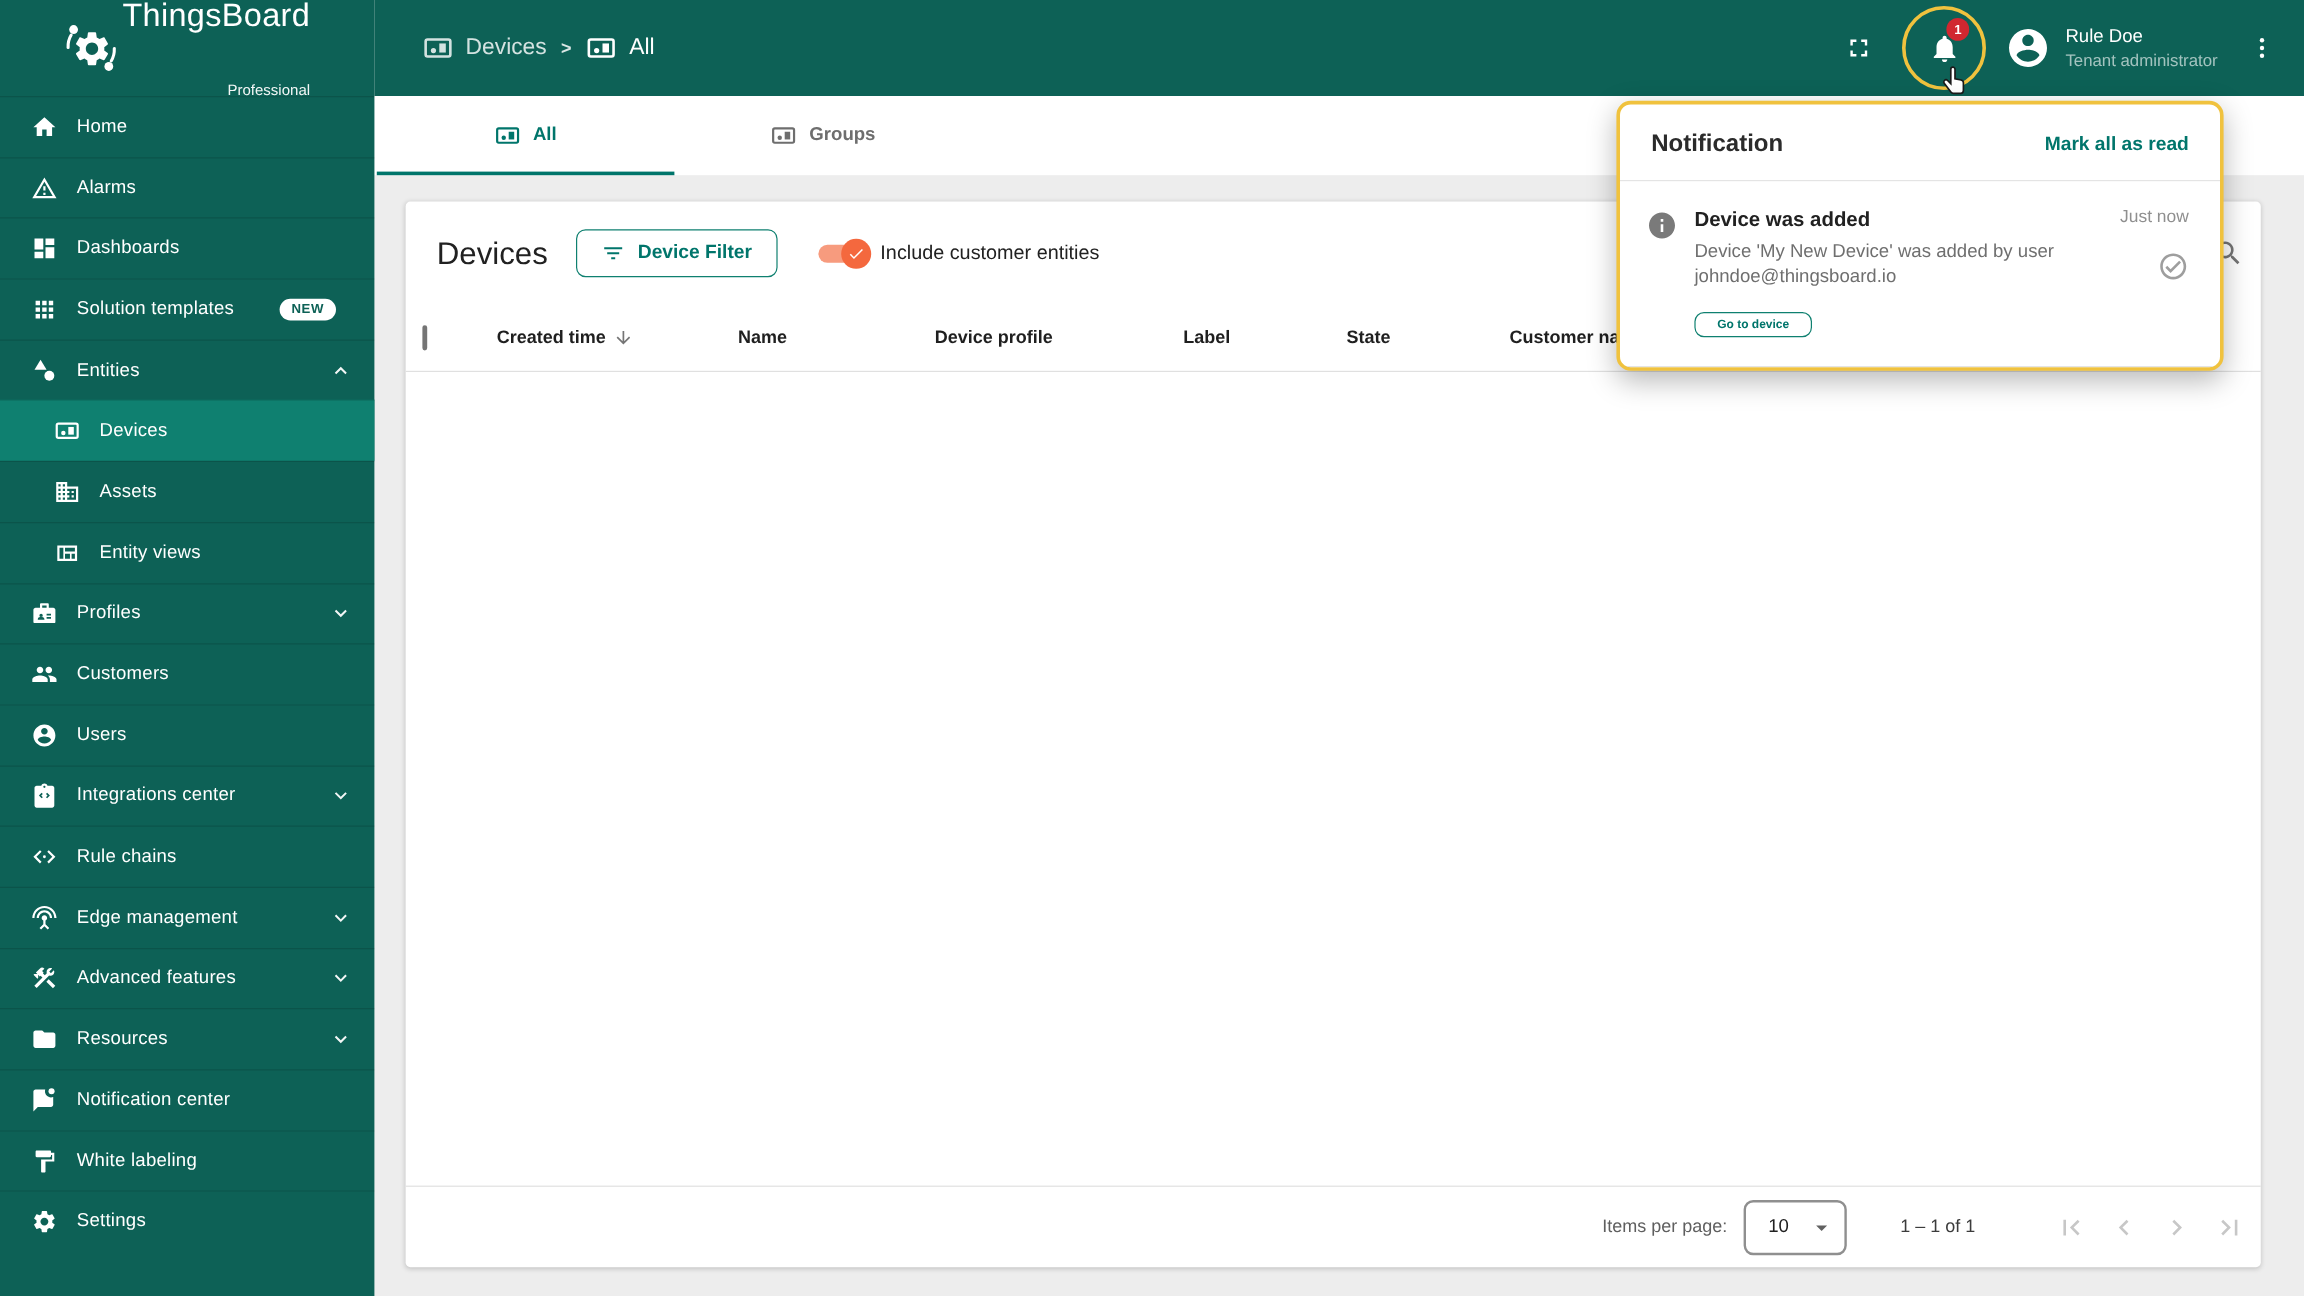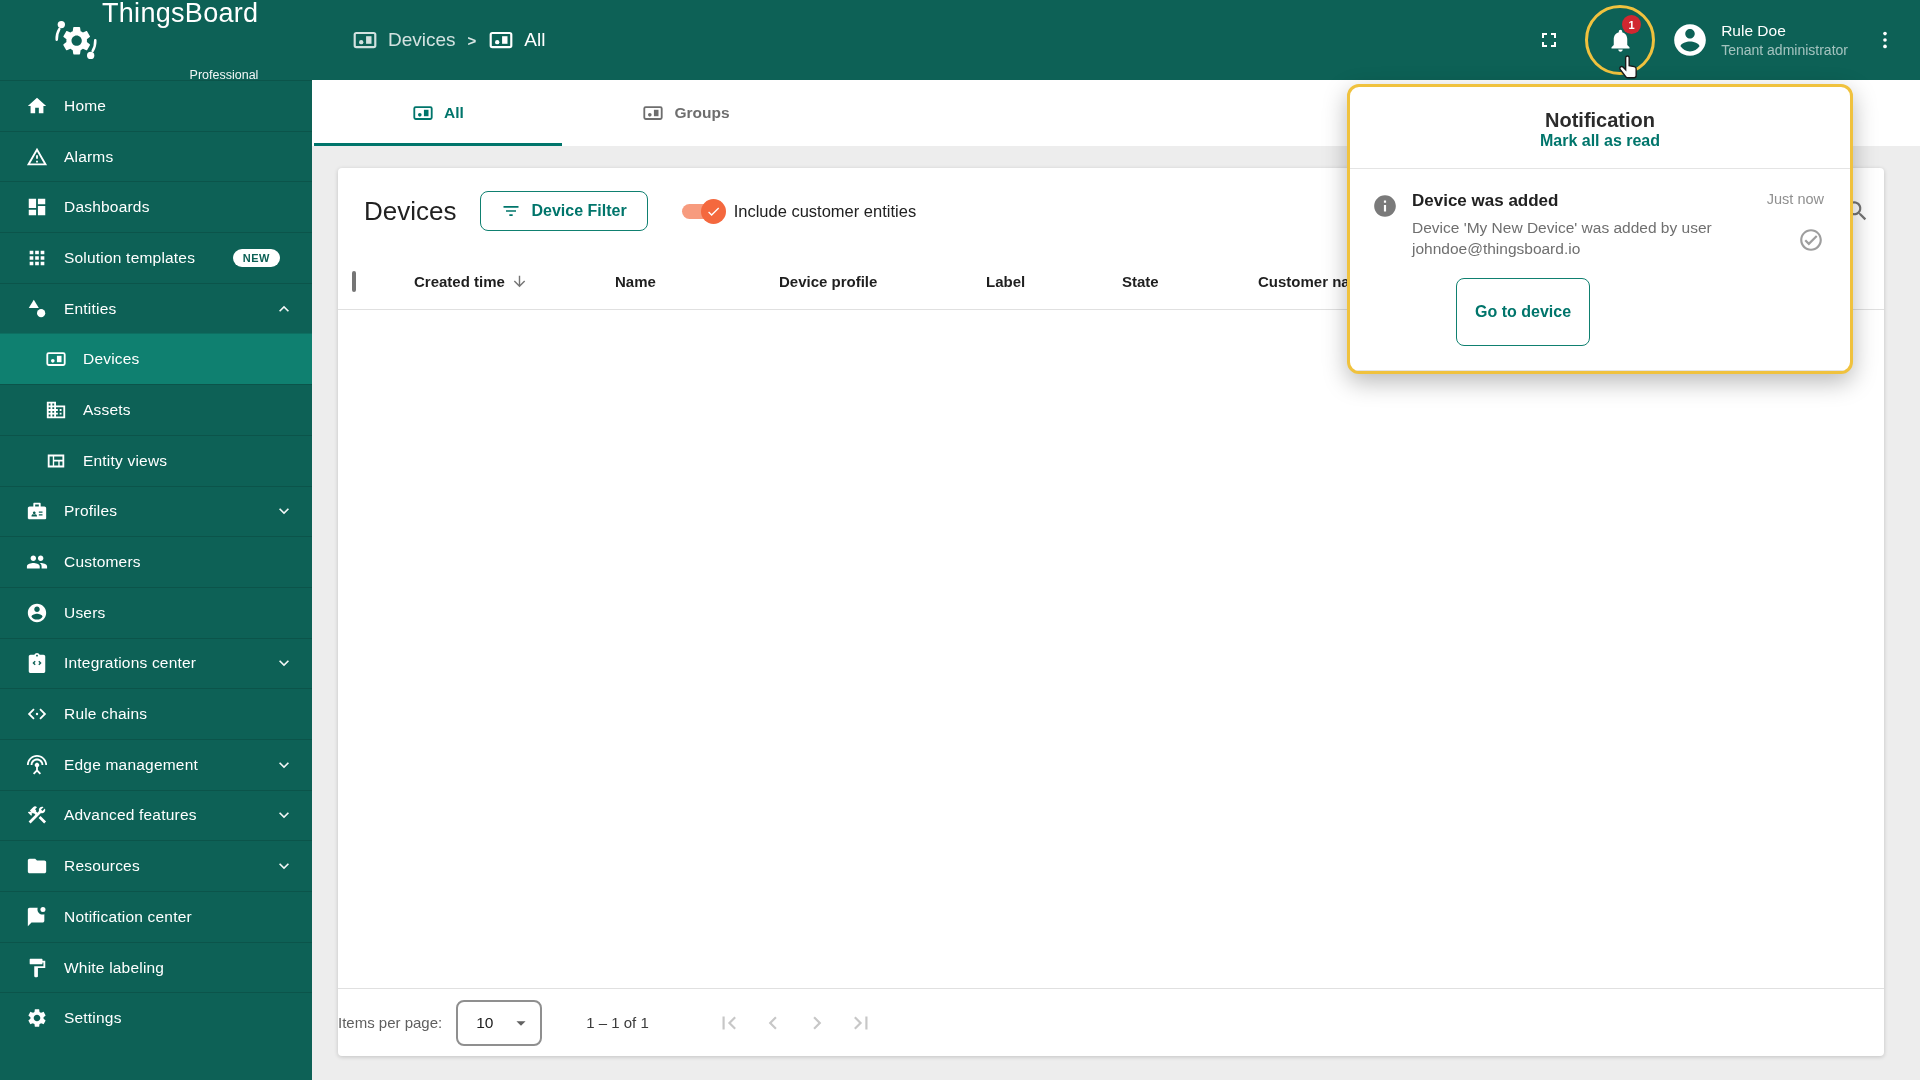--- a/index.html
+++ b/index.html
@@ -96,50 +96,50 @@
   .th-sort { display:flex; align-items:flex-end; gap:6px; }
   .sort-icon { width:17px; height:17px; color:#757575; }
   .state-badge { display:inline-block; background:#fdeaea; color:#d12730;
                  font-size:15px; padding:8px 18px; border-radius:18px; }
   .row-actions { display:flex; justify-content:flex-end; padding-right:2px; }
   .trash-btn { width:24px; height:24px; color:#616161; }
 
   
   .paginator { position:absolute; left:0; right:0; bottom:0; height:68px;
                border-top:1px solid #e0e0e0; display:flex; align-items:center;
-               padding-right:4px; }
+               justify-content:flex-end; padding-right:4px; }
   .pp-label { font-size:15px; color:#5f5f5f; margin-right:14px; }
   .pp-select { width:86px; height:46px; border:2px solid #8f8f8f; border-radius:8px;
                display:flex; align-items:center; padding:0 8px 0 18px; cursor:pointer;
                background:#fff; }
   .pp-value { font-size:15.5px; color:#212121; flex:1; }
   .pp-arrow { width:22px; height:22px; color:#616161; }
   .pp-range { font-size:15px; color:#3c3c3c; margin:0 58px 0 44px; }
   .pg-btn { width:44px; height:44px; display:flex; align-items:center;
             justify-content:center; color:#c7c7c7; background:none; border:none; }
   .pg-glyph { width:26px; height:26px; }
 
   
   .popup { position:absolute; left:1347px; top:84px; width:506px; background:#fff;
            border:3px solid #f0c23e; border-radius:12px; z-index:30;
            box-shadow:0 8px 24px rgba(0,0,0,.28); overflow:hidden; }
   .popup-head { display:flex; align-items:center; justify-content:space-between;
-                padding:22px 26px 18px;flex-direction:column; }
+                padding:22px 26px 18px; }
   .popup-title { font-size:20px; font-weight:600; color:#2b2b2b; }
   .mark-all { font-size:16px; font-weight:600; color:#00756b; cursor:pointer; }
   .popup-divider { border-top:1px solid #e4e4e4; }
   .popup-item { display:flex; padding:22px 26px 24px 22px; }
   .info-icon { width:26px; height:26px; color:#7a7a7a; flex:none; margin-top:2px; }
   .item-main { flex:1; padding:0 10px 0 14px; }
   .item-title { font-size:17px; font-weight:700; color:#212121; }
   .item-msg { width:336px; margin-top:7px; font-size:15.5px; line-height:1.35;
               color:#6f6f6f; }
   .goto-btn { margin-top:18px; border:1.5px solid #0f8070; color:#00756b;
-              background:#fff; border-radius:8px; padding:24px 18px; font-size:16px;
-              font-weight:700; font-family:inherit; cursor:pointer;margin-left:44px; }
+              background:#fff; border-radius:8px; padding:4px 18px; font-size:10px;
+              font-weight:700; font-family:inherit; cursor:pointer; }
   .item-side { display:flex; flex-direction:column; align-items:flex-end; gap:16px; }
   .item-time { font-size:14.5px; color:#8f8f8f; white-space:nowrap; }
   .read-check { width:26px; height:26px; color:#9e9e9e; margin-top:4px; cursor:pointer; }
   .popup-foot { text-align:center; padding:16px; font-size:17px; font-weight:700;
                 color:#00756b; cursor:pointer; }
 </style>
 </head>
 <body>
 
 <div class="app">

